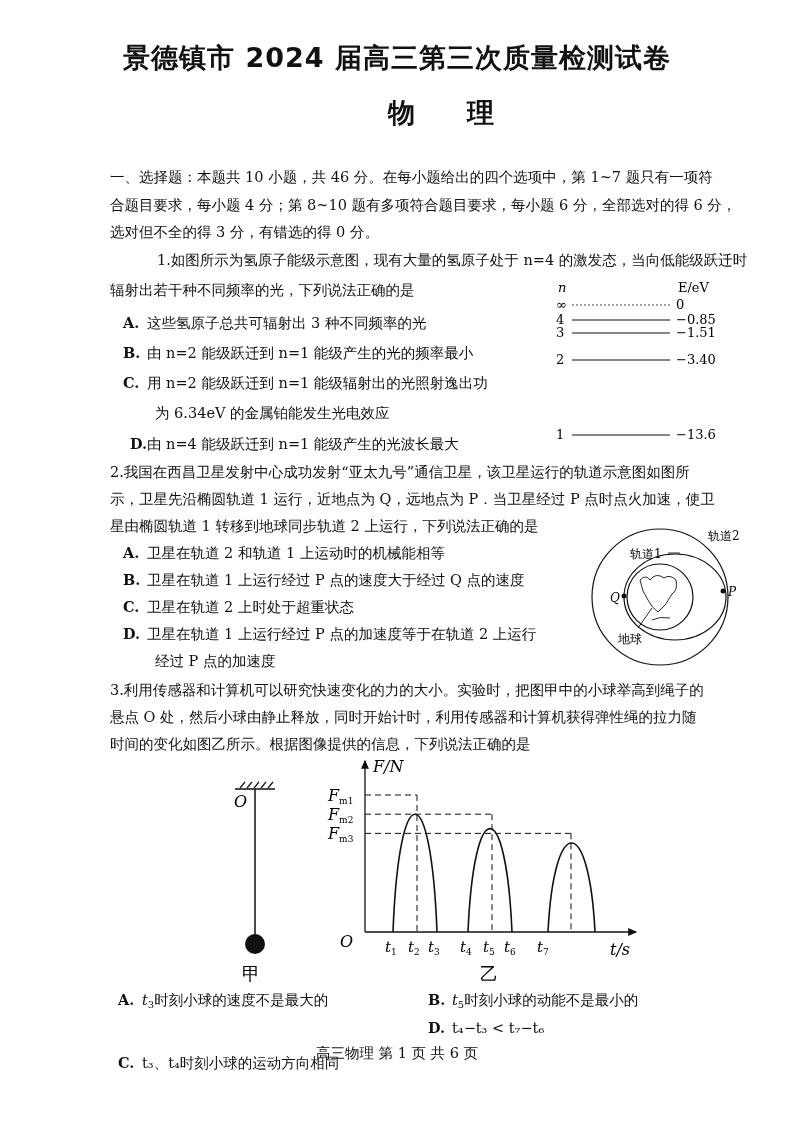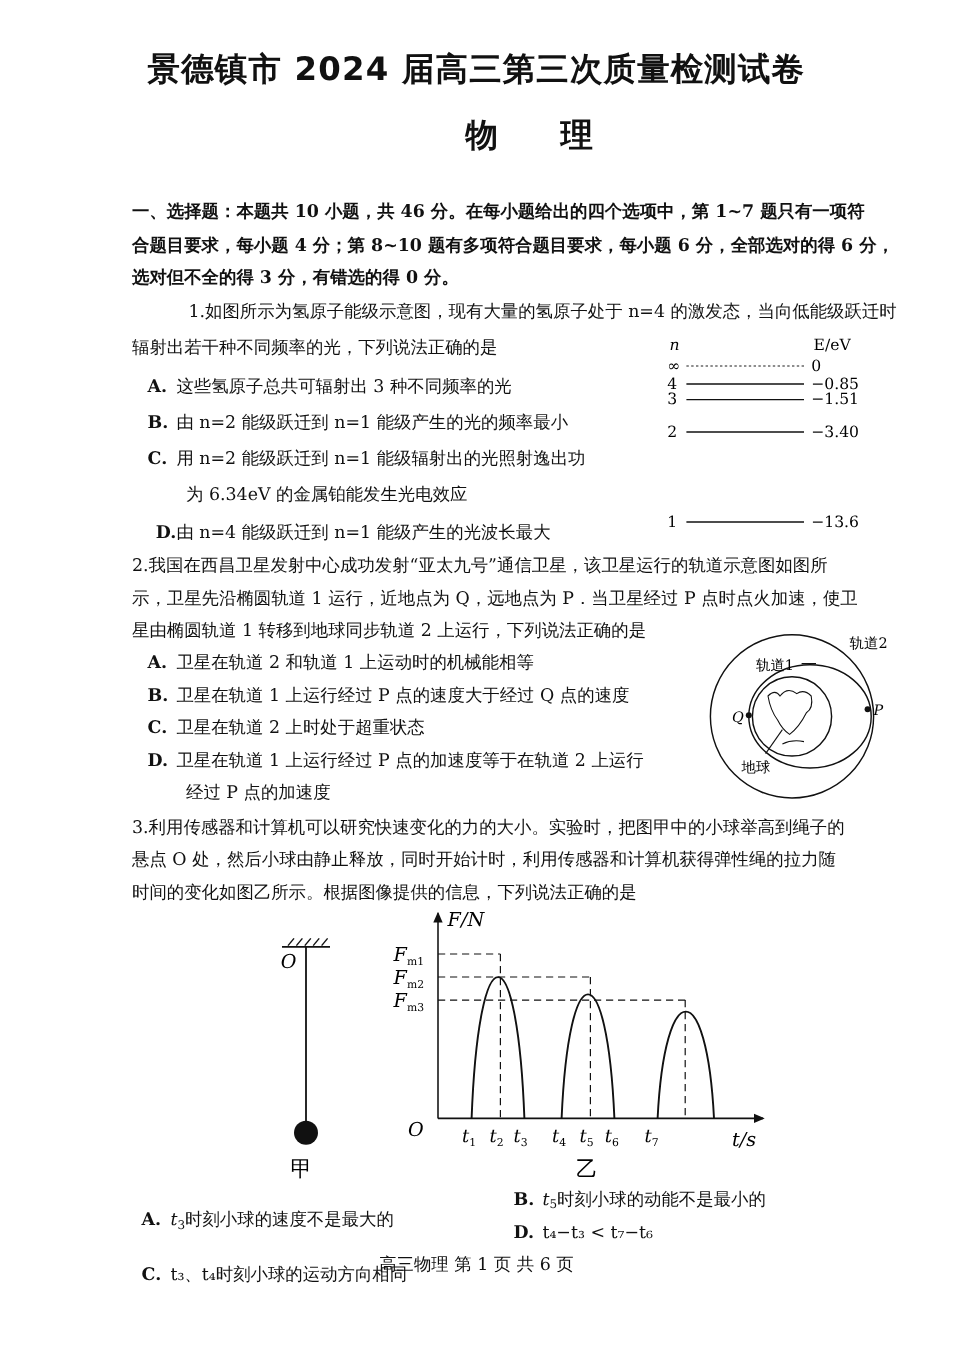--- a/index.html
+++ b/index.html
@@ -5,21 +5,21 @@
   html, body { margin:0; padding:0; background:#ffffff; }
   body { width:794px; height:1122px; position:relative; overflow:hidden;
          font-family:"DejaVu Serif", serif; color:#111; }
   .abs { position:absolute; }
   .title { left:0; width:794px; top:40px; text-align:center; font-family:"DejaVu Sans", sans-serif;
            font-size:27px; font-weight:bold; letter-spacing:1px; }
   .subject { left:0; width:794px; top:95px; text-align:center; font-family:"DejaVu Sans", sans-serif;
              font-size:27px; font-weight:bold;padding-left:44px; }
   .subject span { display:inline-block; margin:0 26px; }
   .line { font-size:14.5px; white-space:nowrap; line-height:20px; }
-  .b { font-weight:bold; }
+  .b { font-weight:normal; }
   .opt-label { font-weight:bold; display:inline-block; width:24px; }
   .sub { font-size:10px; vertical-align:-3px; }
   svg text { font-family:"DejaVu Serif", serif; }
   .footer { left:0; width:794px; top:1044px; text-align:center; font-size:14.5px; }
 </style>
 </head>
 <body>
 
 <div class="abs title">景德镇市 2024 届高三第三次质量检测试卷</div>
 <div class="abs subject">
@@ -135,18 +135,18 @@
       <text x="88" y="197" font-size="15" font-style="italic">t<tspan font-size="9" font-style="normal" dy="3">2</tspan></text>
       <text x="108" y="197" font-size="15" font-style="italic">t<tspan font-size="9" font-style="normal" dy="3">3</tspan></text>
       <text x="140" y="197" font-size="15" font-style="italic">t<tspan font-size="9" font-style="normal" dy="3">4</tspan></text>
       <text x="163" y="197" font-size="15" font-style="italic">t<tspan font-size="9" font-style="normal" dy="3">5</tspan></text>
       <text x="184" y="197" font-size="15" font-style="italic">t<tspan font-size="9" font-style="normal" dy="3">6</tspan></text>
       <text x="217" y="197" font-size="15" font-style="italic">t<tspan font-size="9" font-style="normal" dy="3">7</tspan></text>
     </g>
   <text x="160" y="225" font-size="18" font-family="DejaVu Sans, sans-serif">乙</text>
 </svg>
 
-<div class="abs line" style="left:118px; top:990px;margin-top:17px;"><span class="opt-label">A.</span><i>t</i><span class="sub">3</span><span>时刻小球的速度不是最大的</span></div>
+<div class="abs line" style="left:118px; top:990px;"><span class="opt-label">A.</span><i>t</i><span class="sub">3</span><span>时刻小球的速度不是最大的</span></div>
 <div class="abs line" style="left:428px; top:990px;"><span class="opt-label">B.</span><i>t</i><span class="sub">5</span><span>时刻小球的动能不是最小的</span></div>
 <div class="abs line" style="left:118px; top:1018px;margin-top:35px;"><span class="opt-label">C.</span><span>t₃、t₄时刻小球的运动方向相同</span></div>
 <div class="abs line" style="left:428px; top:1018px;"><span class="opt-label">D.</span><span>t₄−t₃ &lt; t₇−t₆</span></div>
 
 <div class="abs footer">高三物理  第 1 页  共 6 页</div>
 
 </body></html>

